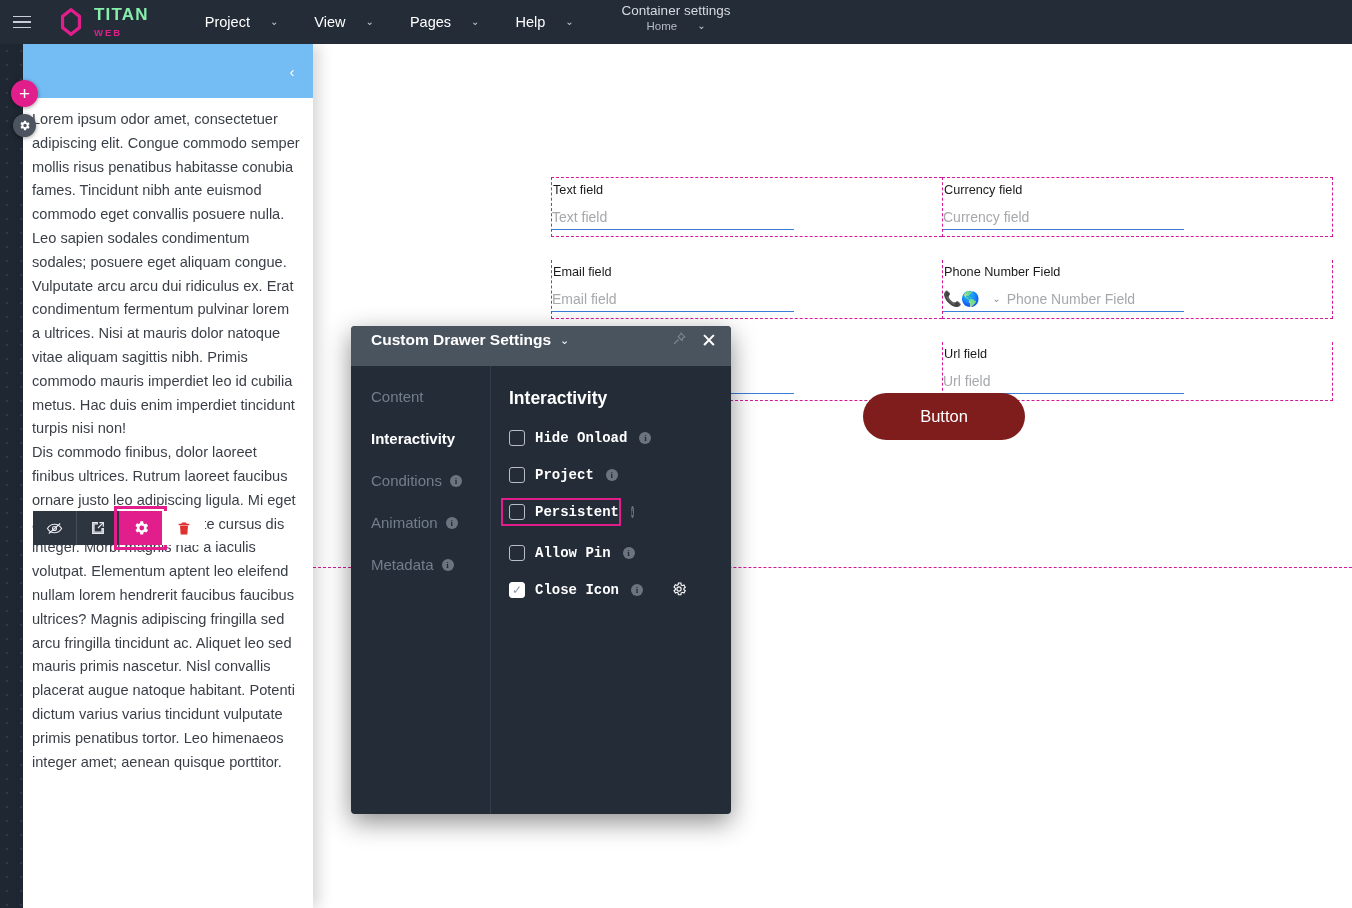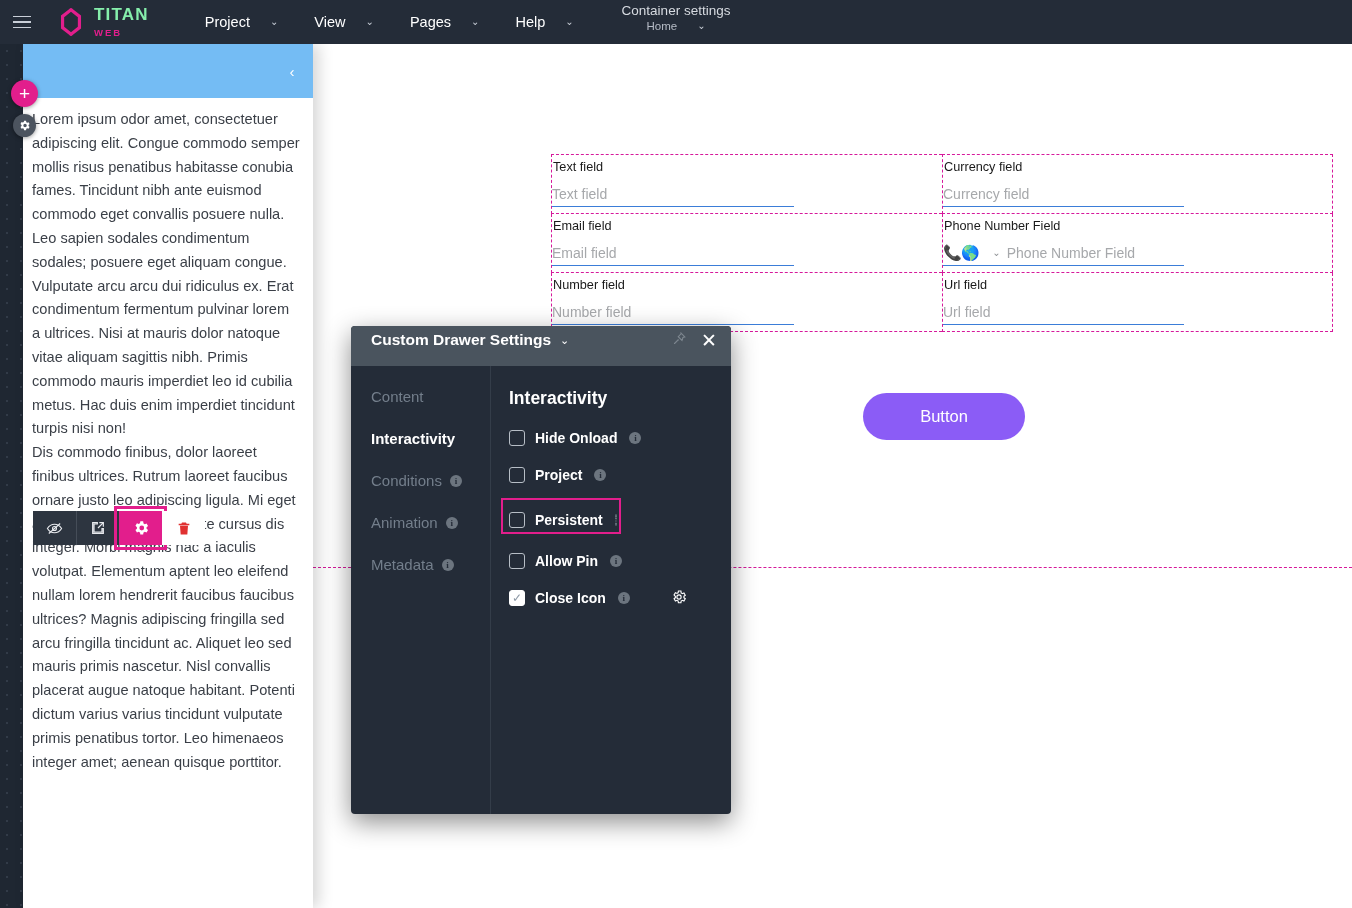--- a/index.html
+++ b/index.html
@@ -135,21 +135,21 @@
     border-left: none;
   }
   .tb-btn.trash { background: #ffffff; color: #e03131; border-left: none; }
 
   
   #form-grid {
     position: absolute; left: 551px; top: 154px;
     width: 782px;
     z-index: 6;
   }
-  .form-row { display: flex; }
+  .form-row { display: flex; margin-top: 23px; }
   .form-cell {
     width: 391px;
     border: 1px dashed #d6199b;
     padding: 4px 0 6px 0;
     position: relative;
   }
   .form-cell.left { border-right: none; }
   .form-row + .form-row .form-cell { border-top: none; }
   .fld-label {
     font-size: 12.7px; color: #1a1a1a; line-height: 16px;
@@ -164,21 +164,21 @@
     min-height: 22px;
     cursor: text;
   }
   .phone-icon { color: #1f1f1f; font-size: 15px; line-height: 1; }
   .phone-caret { color: #8d9094; font-size: 10px; margin-left: 6px; }
 
   
   #canvas-button {
     position: absolute; left: 863px; top: 393px;
     width: 162px; height: 47px; border-radius: 24px;
-    background: #8b5cf6; color: #ffffff;
+    background: #7f1d1d; color: #ffffff;
     font-size: 16.5px; border: none; cursor: pointer;
     font-family: "Liberation Sans", sans-serif;
     z-index: 6;
   }
 
   
   #section-divider {
     position: absolute; left: 313px; top: 567px; width: 1039px;
     border-top: 1.5px dashed #d6199b;
     z-index: 6;
@@ -238,25 +238,25 @@
   .chk {
     width: 16px; height: 16px; border-radius: 3px;
     border: 1.6px solid #b7bec6; background: transparent;
     cursor: pointer; flex: 0 0 auto;
   }
   .chk.checked {
     background: #ffffff; border-color: #ffffff;
     display: flex; align-items: center; justify-content: center;
     color: #8d99a6; font-size: 12px; line-height: 1;
   }
-  .chk-label { color: #ffffff; font-size: 14px; font-weight: 700; }
+  .chk-label { color: #ffffff; font-size: 14px; font-weight: 700; font-family: Liberation Mono, monospace; }
   .check-row .info-dot { margin-left: 2px; }
   .check-row.highlight {
     outline: 2.5px solid #e21e8c;
-    padding: 12px 22px 4px 6px;
+    padding: 4px 22px 4px 6px;
     margin-left: -6px; margin-top: 17px;
     width: 116px;
   }
   #close-gear {
     position: absolute; left: 162px; color: #ffffff; font-size: 15px; cursor: pointer;
   }
 </style>
 </head>
 <body>
 

